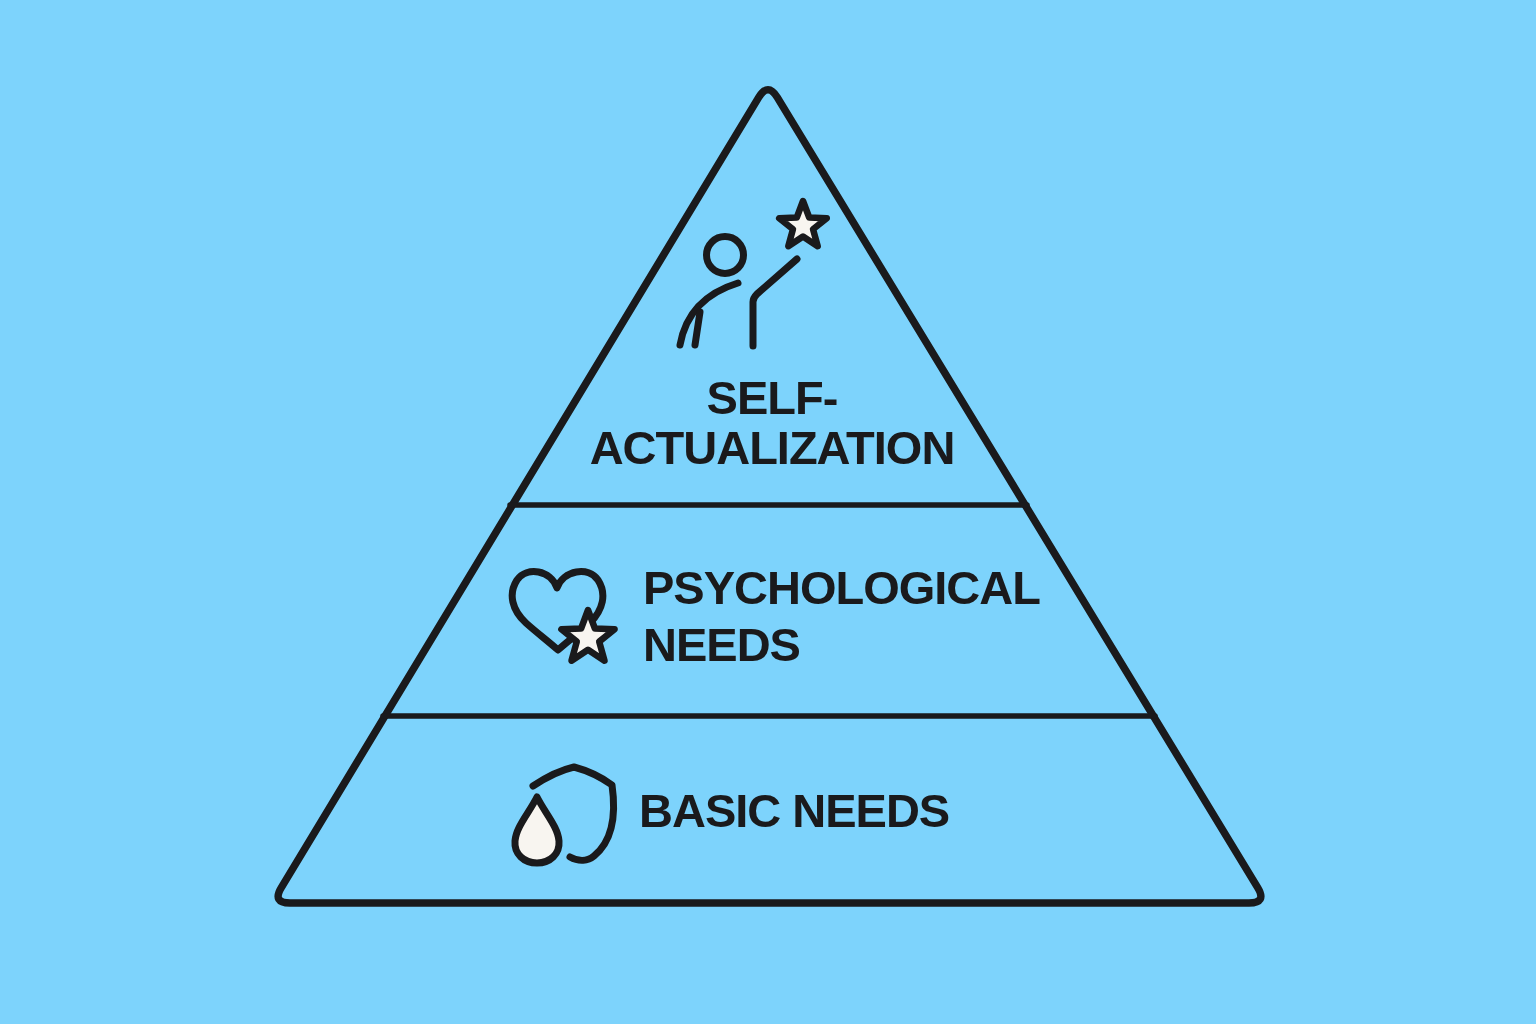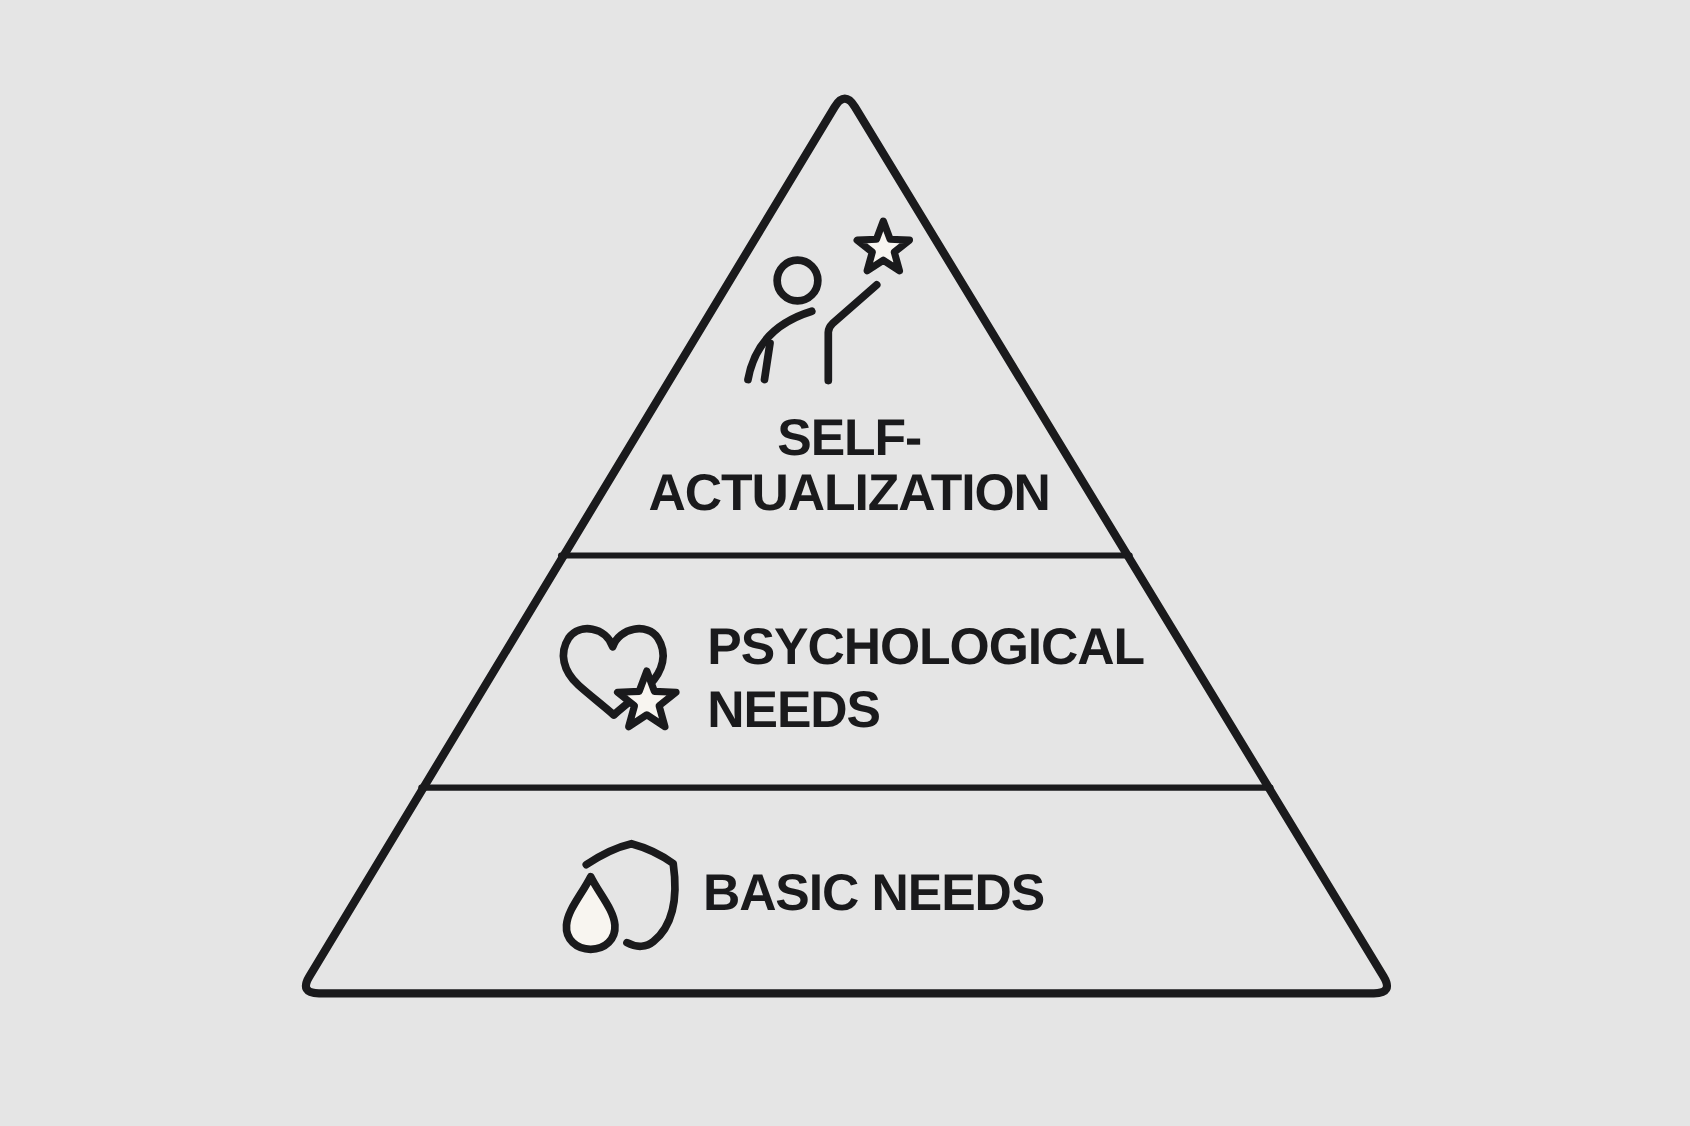--- a/index.html
+++ b/index.html
@@ -3,21 +3,21 @@
 <meta charset="utf-8">
 <style>
   html, body {
     margin: 0;
     padding: 0;
   }
   .stage {
     position: relative;
     width: 1536px;
     height: 1024px;
-    background: #e5e5e5;
+    background: #7dd3fc;
     overflow: hidden;
   }
   svg {
     display: block;
     width: 1536px;
     height: 1024px;
   }
   .stroke {
     fill: none;
     stroke: #1a1a1c;

